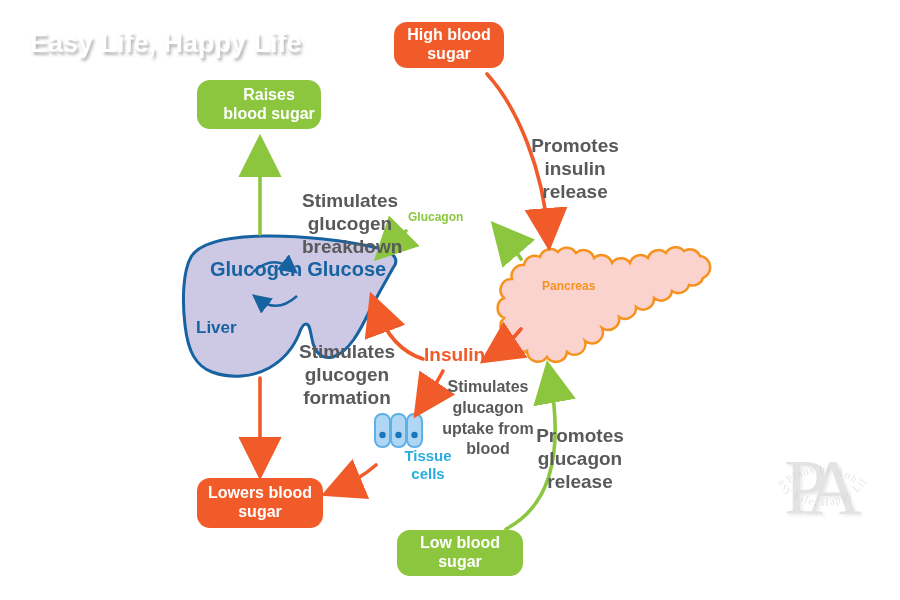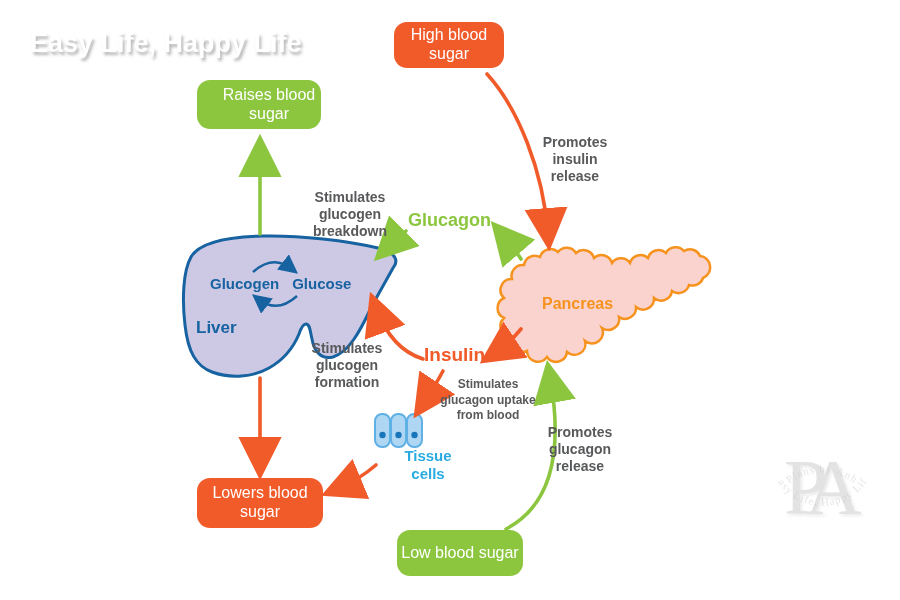--- a/index.html
+++ b/index.html
@@ -1,37 +1,37 @@
 <!DOCTYPE html>
 <html style="--orange: #F15A29; --green: #8CC63F; --gray: #58595B; --liverblue: #1762A0; --liverfill: #CDC9E4; --pancorange: #F6921E; --pancfill: #FAD3CE; --tissueblue: #29ABE2; --tissuefill: #AFD7F3; --tissuestroke: #5FB0E5; --tissuedot: #1B75BB;"><head>
 <meta charset="utf-8">
 <style>
   html,body{margin:0;padding:0;background:#fff;}
   .canvas{position:relative;width:900px;height:600px;background:#ffffff;overflow:hidden;
           font-family:"Liberation Sans",sans-serif;}
   svg{position:absolute;left:0;top:0;}
   .pill{position:absolute;display:flex;align-items:center;justify-content:center;
-        text-align:center;color:#fff;font-weight:normal;font-size:16px;line-height:1.18;
+        text-align:center;color:#fff;font-weight:bold;font-size:16px;line-height:1.18;
         border-radius:13px;padding:2px 4px;box-sizing:border-box;}
   .pill.orange{background:var(--orange);}
   .pill.green{background:var(--green);}
   .lbl{position:absolute;font-weight:bold;color:var(--gray);text-align:center;
-       font-size:14px;line-height:1.22;}
+       font-size:19px;line-height:1.22;}
   #promotes-insulin{left:529px;top:134px;width:92px;}
   #stim-breakdown{left:302px;top:189px;width:96px;}
   #stim-formation{left:299px;top:340px;width:96px;}
-  #stim-uptake{left:432px;top:377px;width:112px;font-size:12px;line-height:1.3;}
+  #stim-uptake{left:432px;top:377px;width:112px;font-size:16px;line-height:1.3;}
   #promotes-glucagon{left:532px;top:424px;width:96px;text-align:center;}
   .hormone{position:absolute;font-weight:bold;white-space:nowrap;}
-  #glucagon-label{left:408px;top:210px;font-size:18px;color:var(--green);}
+  #glucagon-label{left:408px;top:210px;font-size:12px;color:var(--green);}
   #insulin-label{left:424px;top:344px;font-size:19px;color:var(--orange);}
-  #pancreas-label{left:542px;top:295px;font-size:16px;color:var(--pancorange);}
+  #pancreas-label{left:542px;top:279px;font-size:12px;color:var(--pancorange);}
   #liver-label{left:196px;top:318px;font-size:17px;color:var(--liverblue);text-align:right;}
-  #glu-row{position:absolute;left:210px;top:275px;display:flex;gap:13px;
-           font-size:15px;font-weight:bold;color:var(--liverblue);}
+  #glu-row{position:absolute;left:210px;top:258px;display:flex;gap:5px;
+           font-size:20px;font-weight:bold;color:var(--liverblue);}
   #tissue-label{left:373px;top:447px;width:54px;font-size:15px;color:var(--tissueblue);margin-left:28px;}
   #raises-box{left:197px;top:80px;width:124px;height:49px;padding-left:24px;}
   #high-box{left:394px;top:22px;width:110px;height:46px;}
   #lowers-box{left:197px;top:478px;width:126px;height:50px;}
   #low-box{left:397px;top:530px;width:126px;height:46px;}
   #brand-watermark{position:absolute;left:30px;top:28px;font-size:27px;font-weight:bold;
       color:#ffffff;text-shadow:2px 3px 3px rgba(125,125,125,0.55);white-space:nowrap;}
   #pa-monogram{position:absolute;left:784px;top:448px;font-family:"Liberation Serif",serif;
       font-size:78px;color:#c9c9c9;opacity:0.5;letter-spacing:-15px;line-height:1;
       text-shadow:2px 2px 3px rgba(180,180,180,0.5);}

